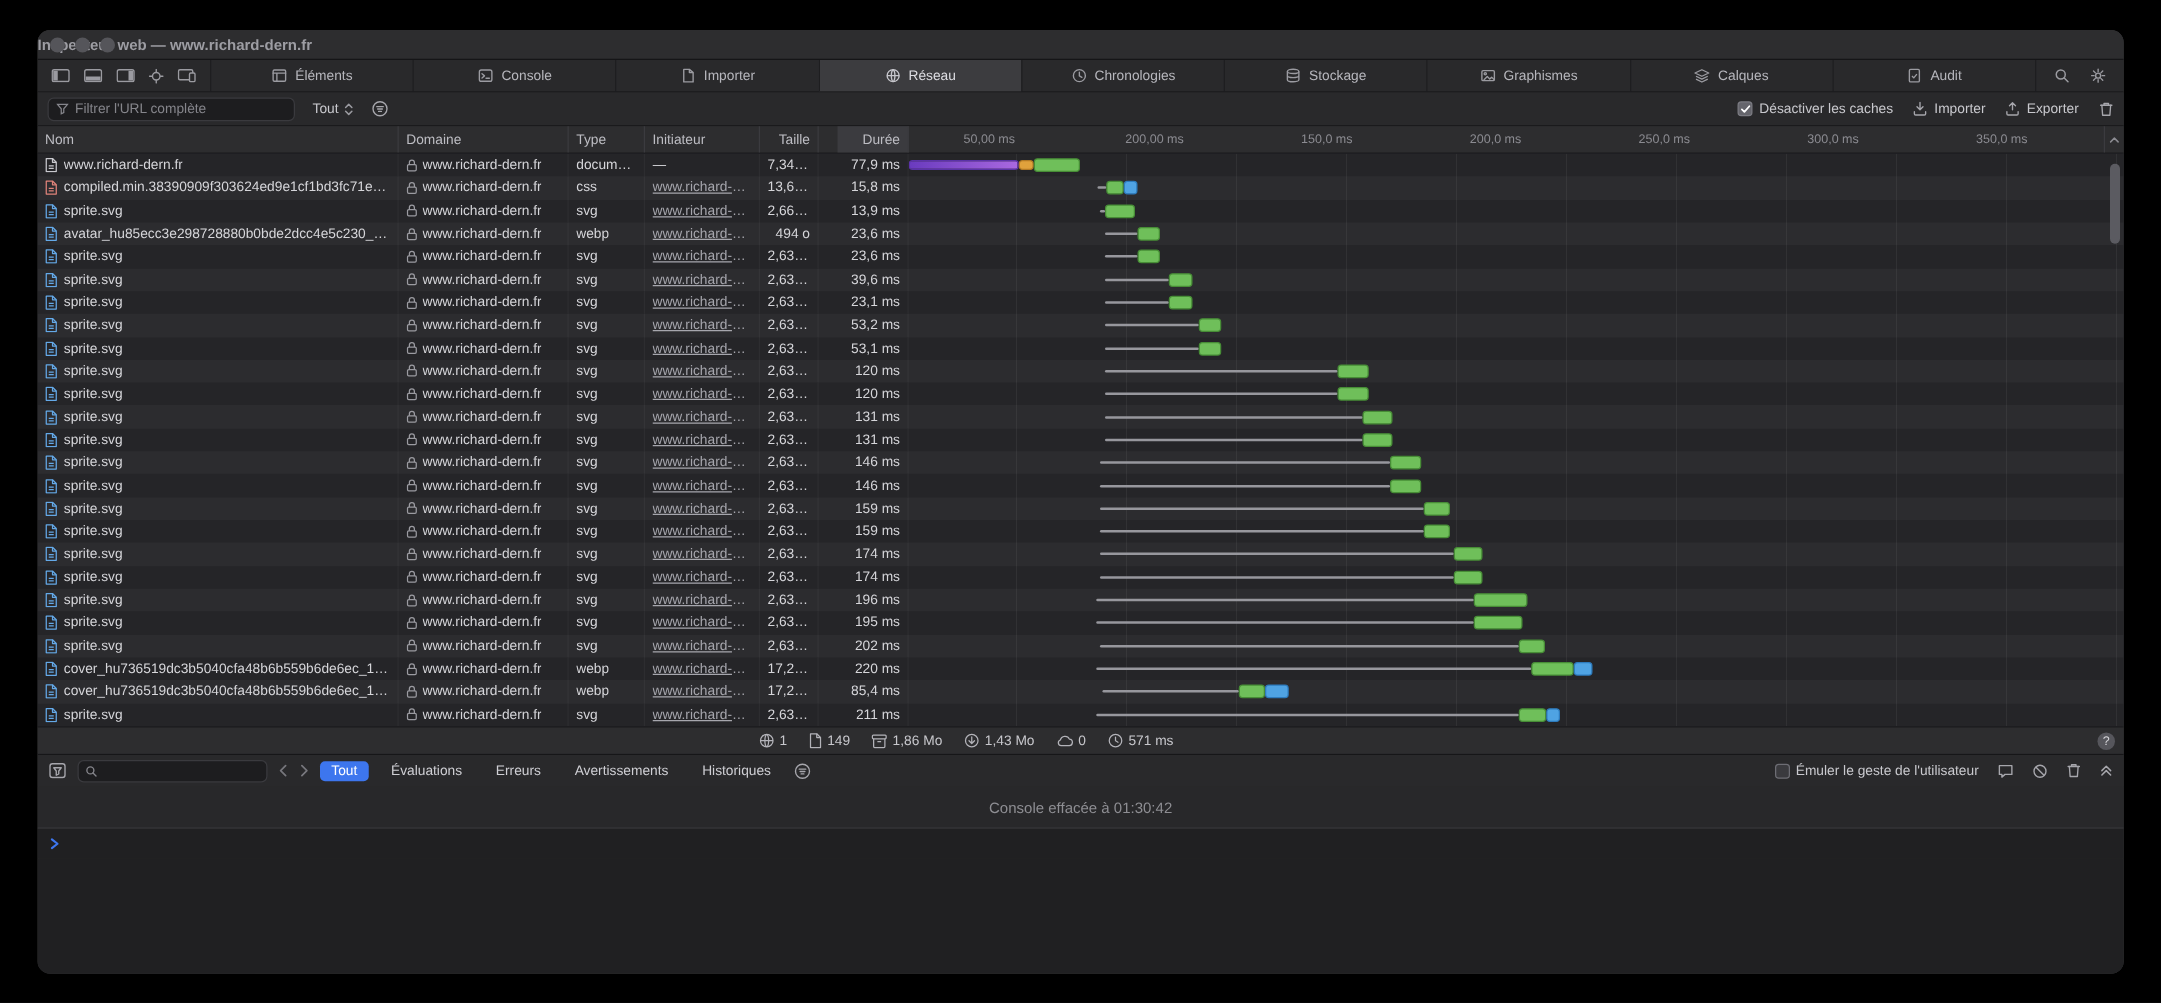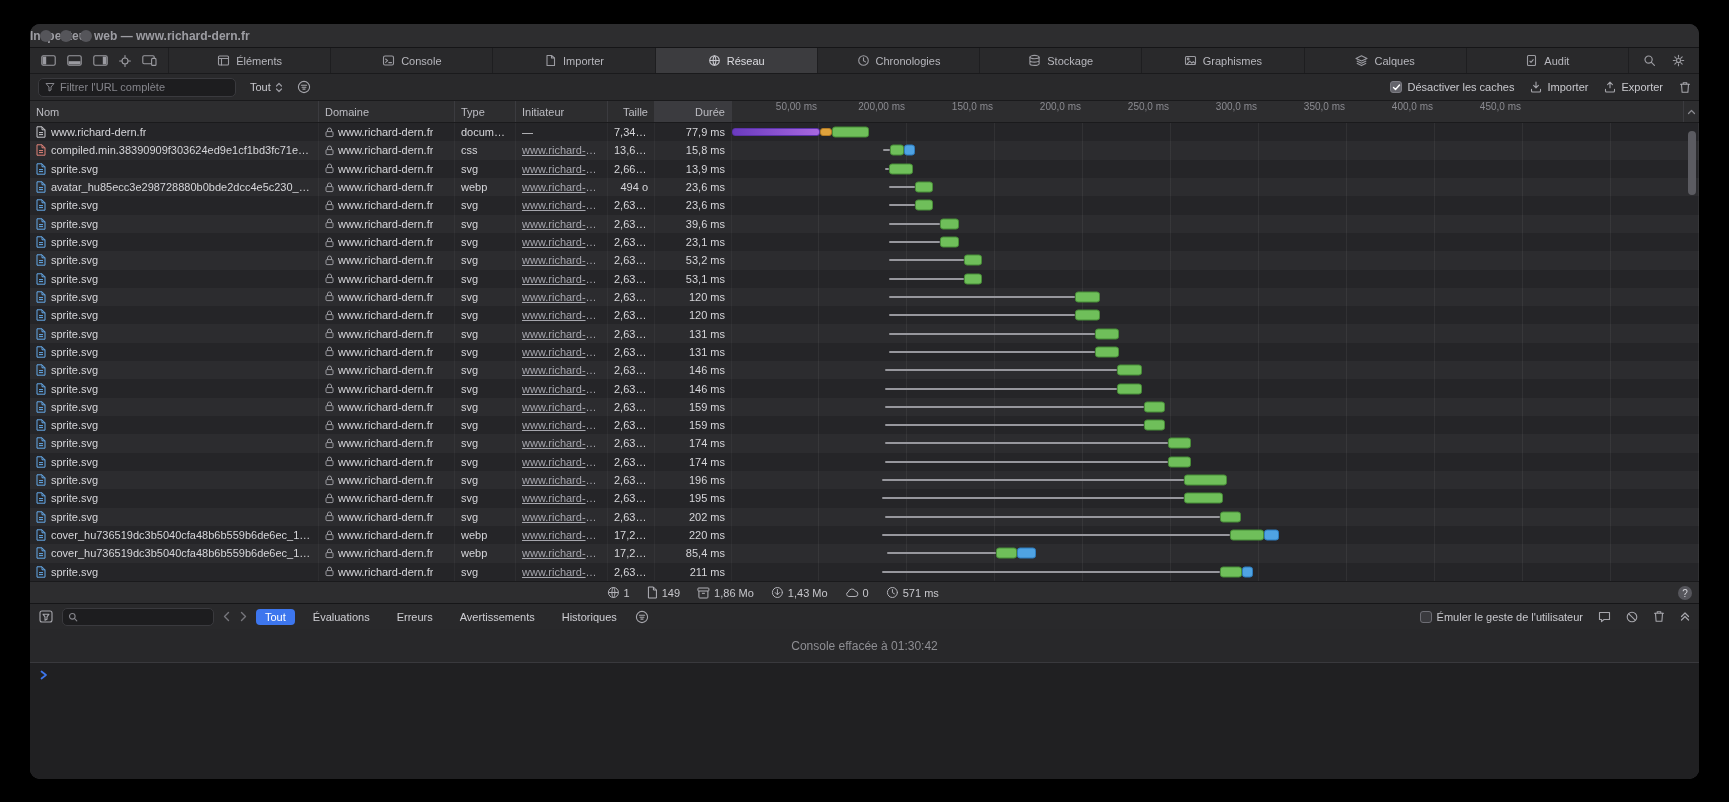--- a/index.html
+++ b/index.html
@@ -41,23 +41,23 @@
   .chk.checked { background:#65656c; border-color:#7b7b82; }
   .tool-btn { display:flex; align-items:center; gap:5px; color:#c9c9ce; }
   .icon-gray { color:#a6a6ac; }
 
   
   .thead { height:22px; flex:0 0 22px; background:#2d2d2f; border-bottom:1px solid #1a1a1c;
     display:flex; align-items:stretch; font-size:11px; color:#bdbdc3; }
   .th { display:flex; align-items:center; padding:0 6px; border-right:1px solid #3b3b3f;text-align:right; }
   .th.right { justify-content:flex-end; }
   .c-name { width:289px; } .c-domain { width:136px; } .c-type { width:61px; }
-  .c-init { width:92px; } .c-size { width:47px; } .c-dur { width:77px; }
+  .c-init { width:92px; } .c-size { width:47px; } .c-dur { width:57px;margin-left:15px; }
   .th.c-dur { background:#3b3b3f; }
-  .th-timeline { flex:1; display:flex; overflow:hidden; }
+  .th-timeline { flex:1; display:flex; align-items:center; overflow:hidden;gap:47px; }
   .tick { width:88px; flex:0 0 88px; text-align:right; color:#8b8b91; font-size:10px; padding-right:3px; }
   .th-corner { width:16px; flex:0 0 16px; display:flex; align-items:center; justify-content:center; color:#8b8b91; border-left:1px solid #3b3b3f; }
 
   
   .rows { flex:0 0 458px; height:458px; position:relative; background:#252528; overflow:hidden; }
   .row { height:18.32px; display:flex; align-items:stretch; font-size:11px; color:#d6d6da; }
   .row:nth-child(even) { background:#2c2c2f; }
   .cell { display:flex; align-items:center; padding:0 6px; overflow:hidden; white-space:nowrap;
     border-right:1px solid rgba(255,255,255,0.04); }
   .cell .txt { overflow:hidden; text-overflow:ellipsis; }

